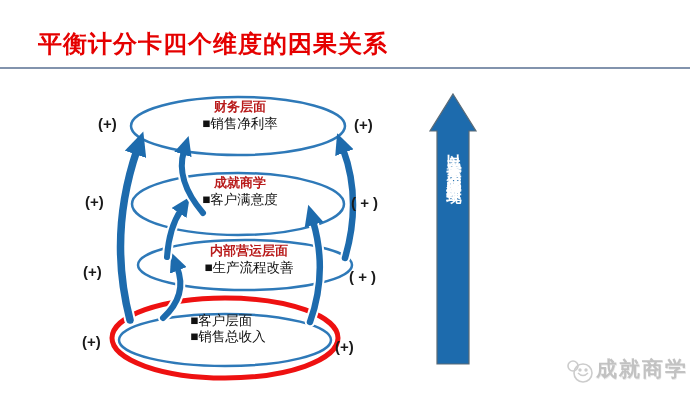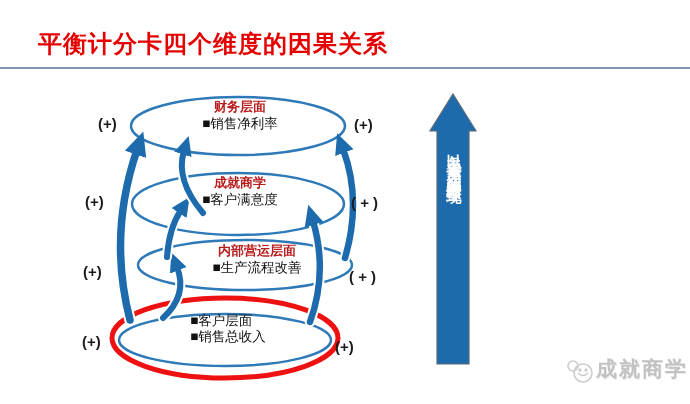--- a/index.html
+++ b/index.html
@@ -13,21 +13,21 @@
   }
   .divider{position:absolute;left:0;top:67px;width:690px;height:2px;background:#8293ad;}
   .svg-layer{position:absolute;left:0;top:0;width:690px;height:404px;}
 
   .level-block{position:absolute;text-align:center;}
   .level-title{font-size:13px;font-weight:bold;color:#b91c1c;line-height:14px;white-space:nowrap;}
   .bullet-group{display:inline-block;text-align:left;}
   .level-bullet{font-size:13.5px;color:#111111;line-height:15.5px;white-space:nowrap;}
   .lv1{left:155px;top:100px;width:170px;}
   .lv2{left:155px;top:176px;width:170px;}
-  .lv3{left:172px;top:244px;width:170px;}
+  .lv3{left:164px;top:244px;width:170px;}
   .lv4{left:143px;top:313px;width:170px;}
 
   .plus{
     position:absolute;font-size:15px;font-weight:bold;color:#1a1a1a;white-space:nowrap;
   }
   .plus-l1{left:98px;top:115px;}  .plus-r1{left:354px;top:116px;}
   .plus-l2{left:85px;top:193px;}  .plus-r2{left:351px;top:194px;}
   .plus-l3{left:83px;top:263px;}  .plus-r3{left:349px;top:268px;}
   .plus-l4{left:82px;top:333px;}  .plus-r4{left:335px;top:338px;}
 

